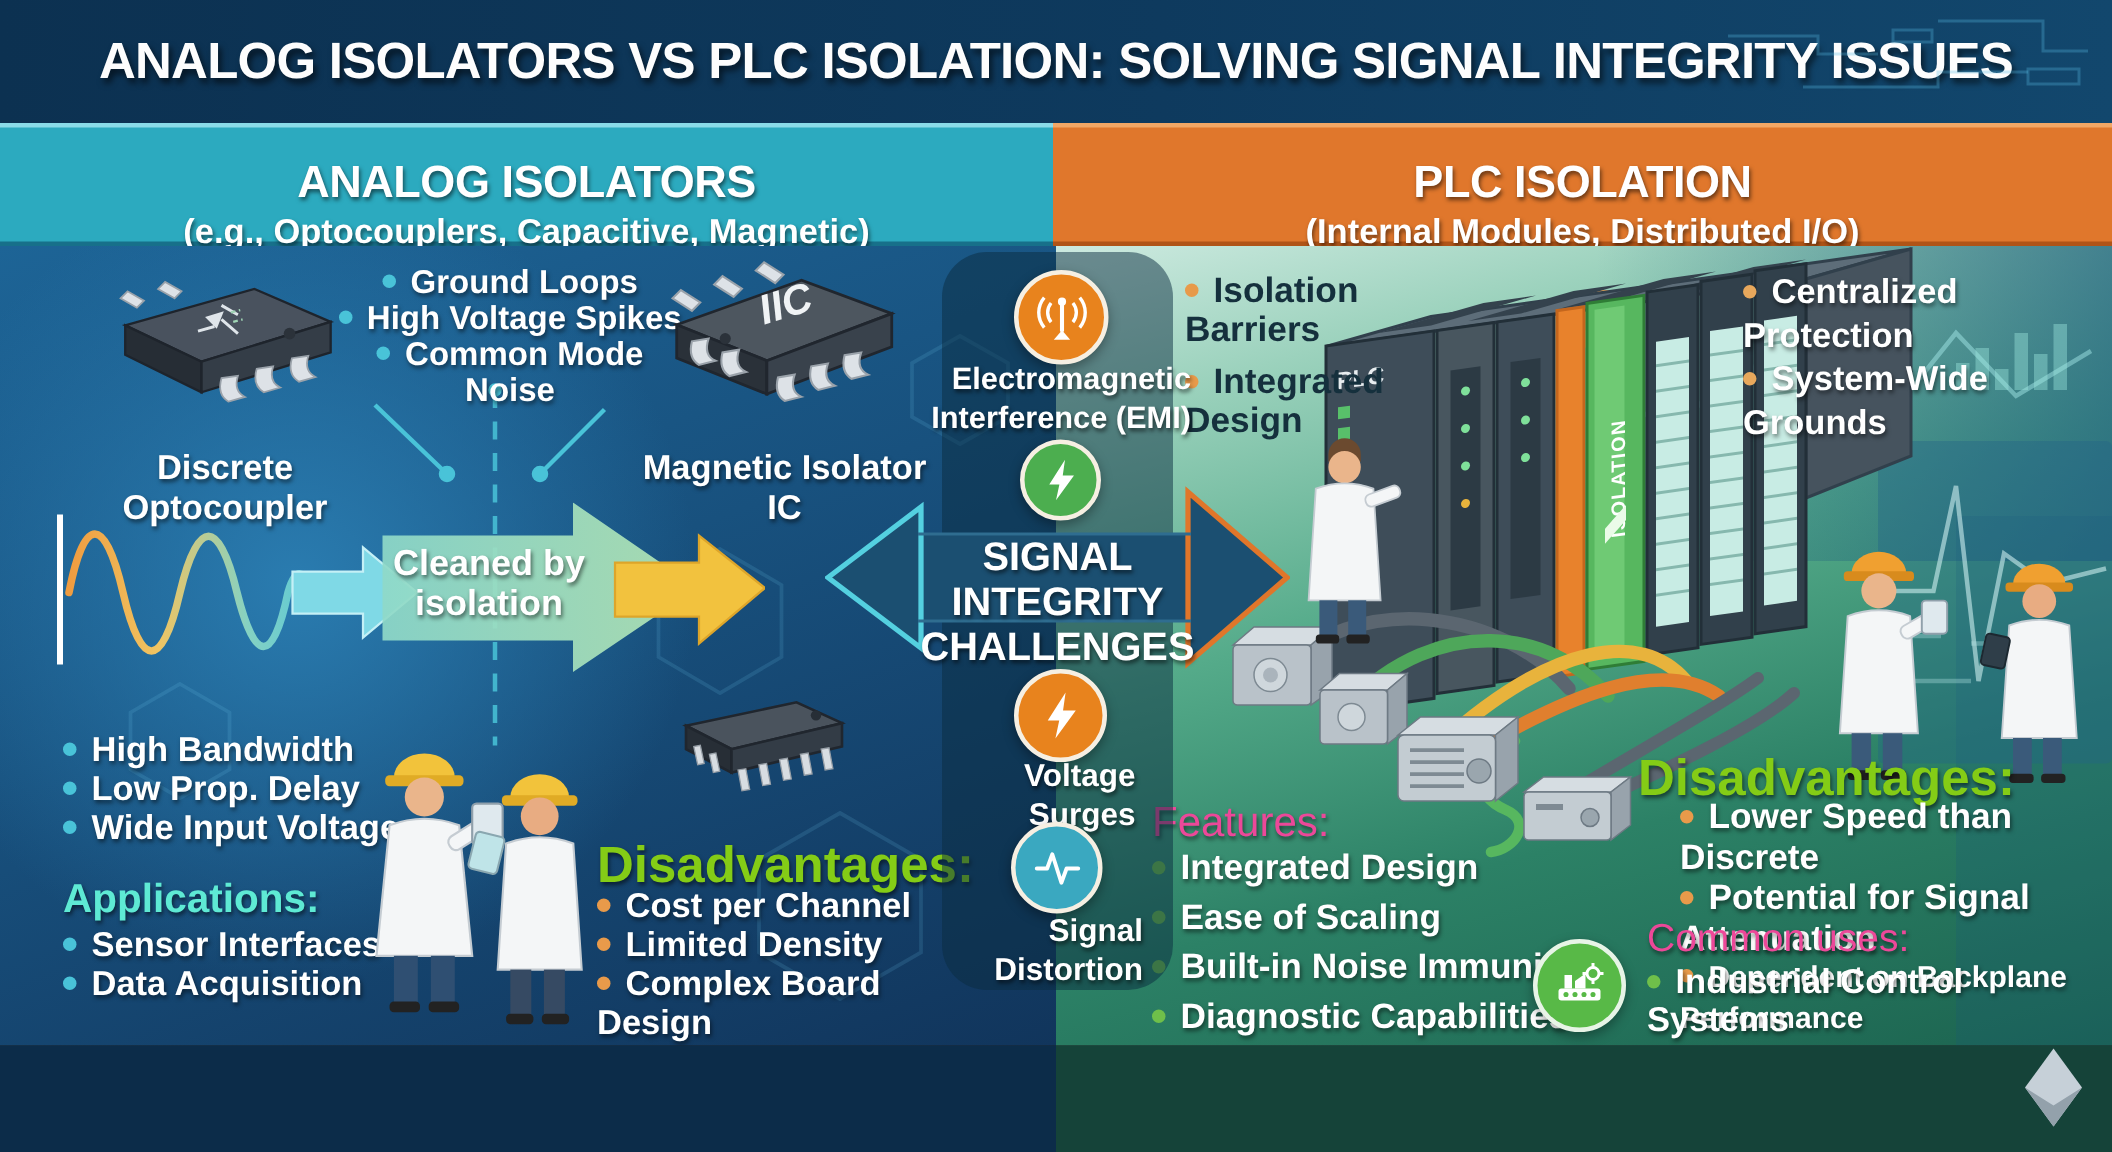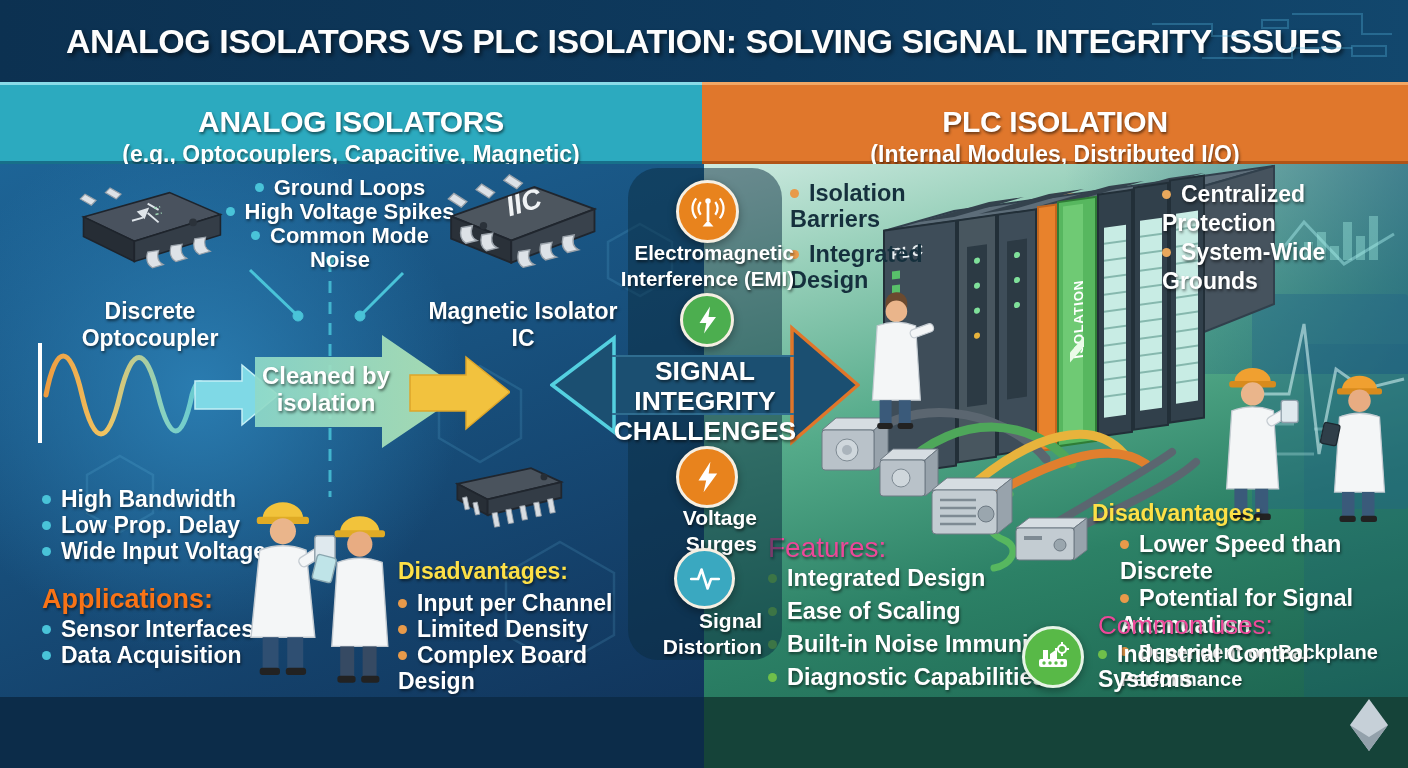--- a/index.html
+++ b/index.html
@@ -52,22 +52,22 @@
   .ldis li{font-size:23px;line-height:26px;}
   .rpoints li{font-size:23.5px;line-height:26px;margin-bottom:9px;}
   .features li{font-size:23.5px;line-height:25px;margin-bottom:8px;}
   .rdis li{font-size:23.5px;line-height:27px;margin-left:28px;}
   .rdis li.small{font-size:20px;}
   .uses li{font-size:23px;line-height:25px;margin-bottom:4px;}
   .callouts li{font-size:23px;line-height:29px;}
   .callouts{--dot:#e8a85c;}
   .callouts li::before{width:7px;height:7px;margin-right:8px;}
 
-  .h-cyan{color:#f97316;font-size:27px;font-weight:800;}
-  .h-orange{color:#fde047;font-size:23px;font-weight:800;}
+  .h-cyan{color:#5eead4;font-size:27px;font-weight:800;}
+  .h-orange{color:#84cc16;font-size:34px;font-weight:800;}
   .h-green{color:#ec4899;font-size:27px;font-weight:400;}
 
   
   .circ{border-radius:50%;display:flex;align-items:center;justify-content:center;
     box-shadow:0 3px 8px rgba(0,0,0,.35);}
   .circ.emi{background:var(--c-icon_orange,#e8831d);border:3px solid #f6efe2;}
   .circ.bolt-green{background:var(--c-icon_green,#4cae4f);border:3px solid #f6efe2;}
   .circ.bolt-orange{background:var(--c-icon_orange,#e8831d);border:3px solid #f6efe2;}
   .circ.wavec{background:var(--c-icon_teal,#3aa8c0);border:3px solid #f6efe2;}
   .circ.factory{background:#58b947;border:3px solid #e7f4e6;}
@@ -239,21 +239,21 @@
         <path d="M76,60 l3,16 l6,-1 l-3,-16 z"></path>
       <path d="M92,56 l3,16 l6,-1 l-3,-16 z"></path>
         <path d="M108,52 l3,16 l6,-1 l-3,-16 z"></path>
       <path d="M124,48 l3,16 l6,-1 l-3,-16 z"></path>
       <path d="M26,46 l3,14 l5,-1 l-3,-14 z"></path>
         <path d="M38,52 l3,14 l5,-1 l-3,-14 z"></path>
     </g>
   </svg>
   <div class="abs h-orange ts" style="left:398px;top:558px">Disadvantages:</div>
   <ul class="abs blist dots-orange ldis" style="left:398px;top:590px;width:255px">
-    <li>Input per Channel</li>
+    <li>Cost per Channel</li>
     <li>Limited Density</li>
     <li>Complex Board Design</li>
   </ul>
 
   <div class="abs panel-right"></div>
 
   <svg class="abs" style="left:704px;top:164px" width="704" height="533" viewBox="0 0 704 533">
     <defs>
       <linearGradient id="bg2" x1="0" y1="0" x2="1" y2="0">
         <stop offset="0" stop-color="rgba(25,85,125,0)"></stop>

